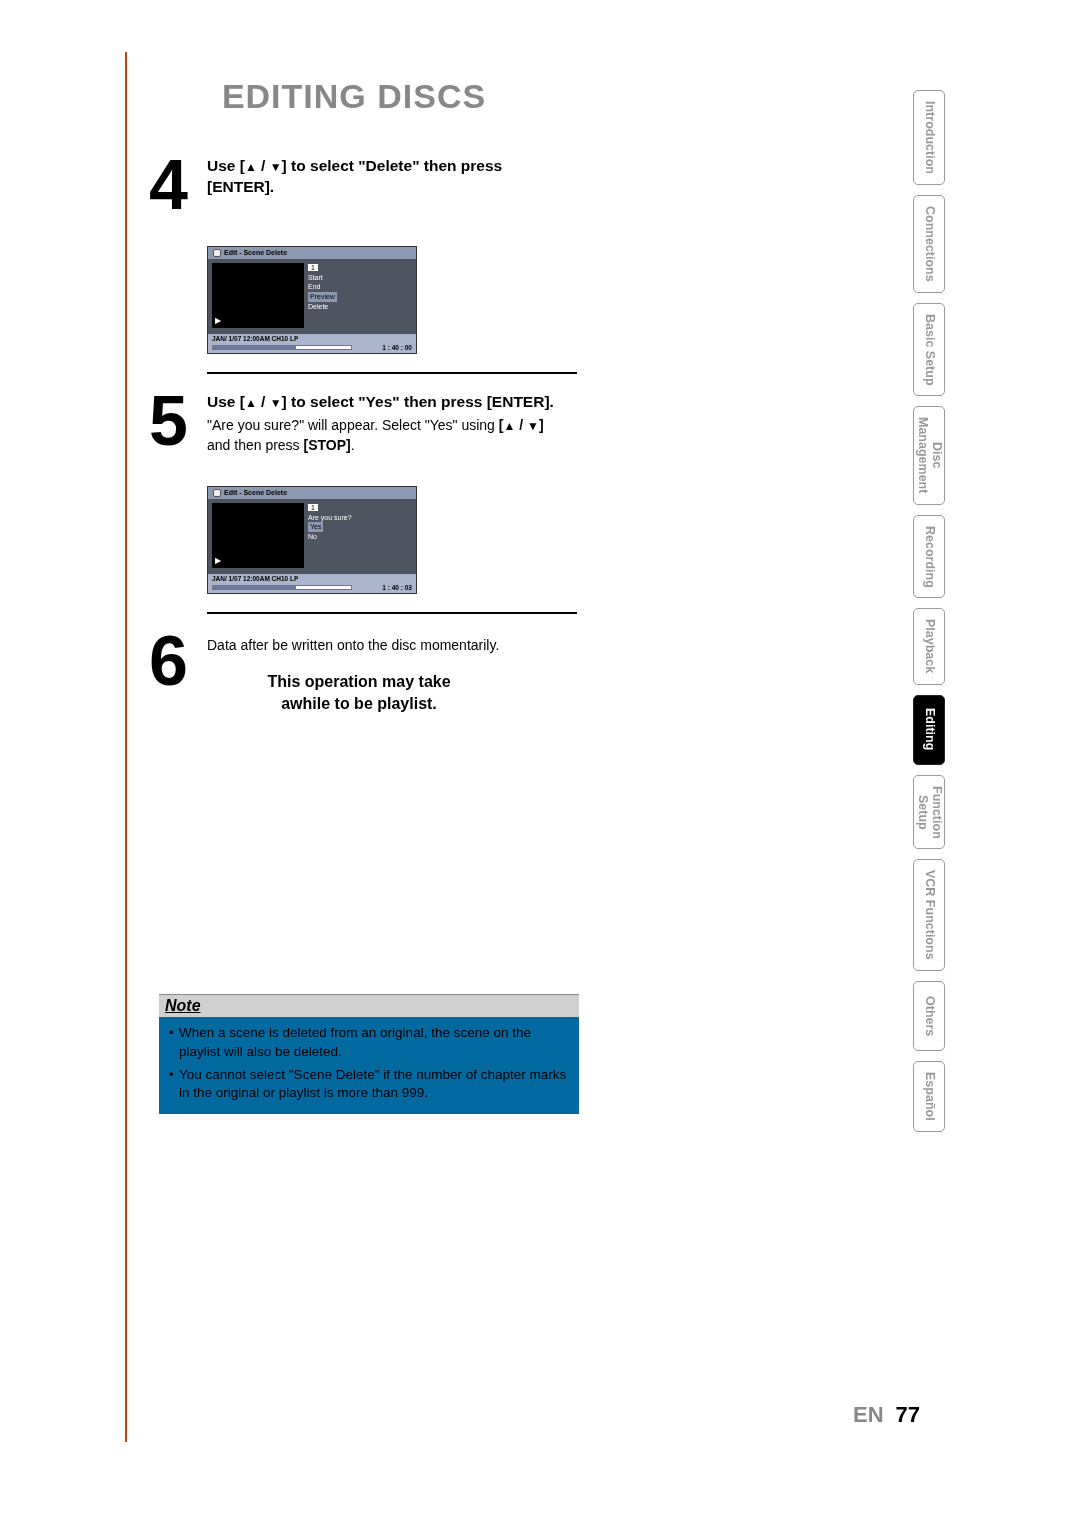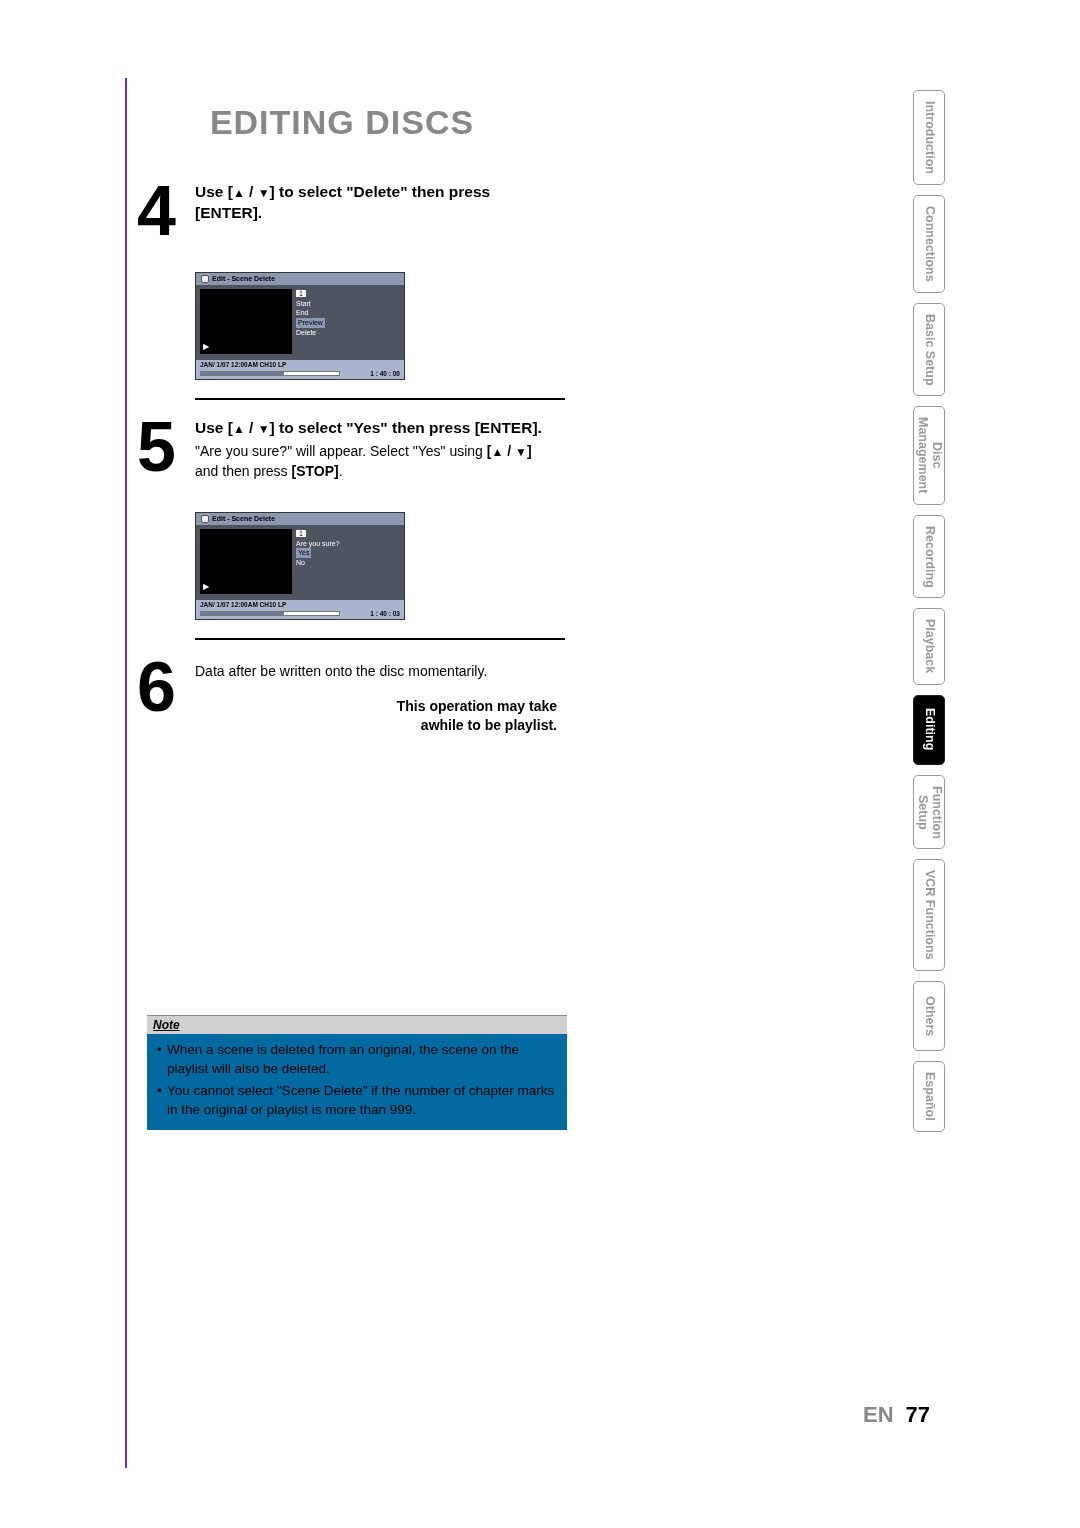--- a/index.html
+++ b/index.html
@@ -7,25 +7,25 @@
     width: 1080px;
     height: 1528px;
     background: #fff;
     font-family: Arial, Helvetica, sans-serif;
     color: #000;
     position: relative;
   }
   .page {
     position: absolute;
     left: 125px;
-    top: 78px;
+    top: 52px;
     width: 830px;
     height: 1390px;
-    border-left: 2px solid #6d28d9;
-    padding-left: 0;
+    border-left: 2px solid #c2410c;
+    padding-left: 12px;
   }
   .title {
     text-align: center;
     font-size: 34px;
     font-weight: bold;
     color: #888;
     margin-top: 25px;
     margin-bottom: 40px;
     letter-spacing: 1px;
     width: 430px;
@@ -45,21 +45,21 @@
     font-weight: bold;
     line-height: 0.85;
     width: 58px;
     flex-shrink: 0;
     text-align: left;
   }
   .step-body { flex: 1; }
   .step-head { font-weight: bold; font-size: 15.5px; line-height: 1.35; }
   .step-desc { font-size: 14px; line-height: 1.4; margin-top: 4px; }
   .step-after { font-size: 14px; line-height: 1.4; margin-top: 8px; margin-left: 58px; }
-  .step-note-box { text-align: right; font-weight: bold; font-size: 14px; margin-top: 16px; margin-left: -58px; line-height: 1.35; }
+  .step-note-box { text-align: center; font-weight: bold; font-size: 16px; margin-top: 16px; margin-left: -58px; line-height: 1.35; }
   .sep { border: none; border-top: 2px solid #000; margin: 18px 0 18px 58px; width: 370px; }
   .screen {
     width: 210px;
     margin-left: 58px;
     margin-top: 8px;
     background: #4f5560;
     color: #fff;
     font-size: 7.5px;
     padding: 0;
     border: 1px solid #333;
@@ -76,21 +76,21 @@
   .screen-footer { background:#aab4cc; color:#000; font-size:6.5px; padding:1px 4px; font-weight:bold;}
   .screen-progress { background:#aab4cc; height:10px; position:relative; padding:1px 4px; display:flex; align-items:center; justify-content:flex-end;}
   .screen-progress .bar { position:absolute; left:4px; top:2px; height:5px; width:140px; background:#fff; border:1px solid #777;}
   .screen-progress .bar-fill { height:100%; width:60%; background:#6c7a99;}
   .screen-progress .time { font-size:6.5px; color:#000; font-weight:bold;}
   .note-box {
     margin-top: 280px;
     width: 420px;
     margin-left: 10px;
   }
-  .note-head { font-style: italic; font-weight: bold; font-size: 12px; padding:2px 6px; background:#d0d0d0; border-top:1px solid #888;text-decoration:underline;}
+  .note-head { font-style: italic; font-weight: bold; font-size: 16px; padding:2px 6px; background:#d0d0d0; border-top:1px solid #888;text-decoration:underline;}
   .note-body { background:#0369a1; padding:7px 10px; font-size:13.5px; line-height:1.38;}
   .note-body li { margin-bottom:4px; list-style:none; position:relative; padding-left:10px;}
   .note-body li::before { content:"•"; position:absolute; left:0; }
   .side-tabs {
     position: absolute;
     right: 135px;
     top: 90px;
     width: 32px;
     display: flex;
     flex-direction: column;
@@ -103,21 +103,21 @@
     padding: 10px 4px;
     font-size: 12.5px;
     color: #999;
     font-weight: bold;
     text-align: center;
     min-height: 70px;
     display:flex; align-items:center; justify-content:center;
     line-height: 1.1;
   }
   .tab.active { background:#000; border-color:#222; color:#fff;}
-  .footer { position:absolute; right:150px; bottom:100px; font-size:22px; font-weight:bold;}
+  .footer { position:absolute; right:160px; bottom:100px; font-size:22px; font-weight:bold;}
   .footer .lang { color:#888; margin-right:12px;}
   .tri { font-size:12px; vertical-align:baseline;}
 </style>
 </head>
 <body>
 
 <div class="page">
   <div class="title">EDITING DISCS</div>
 
   <div class="content-col">

